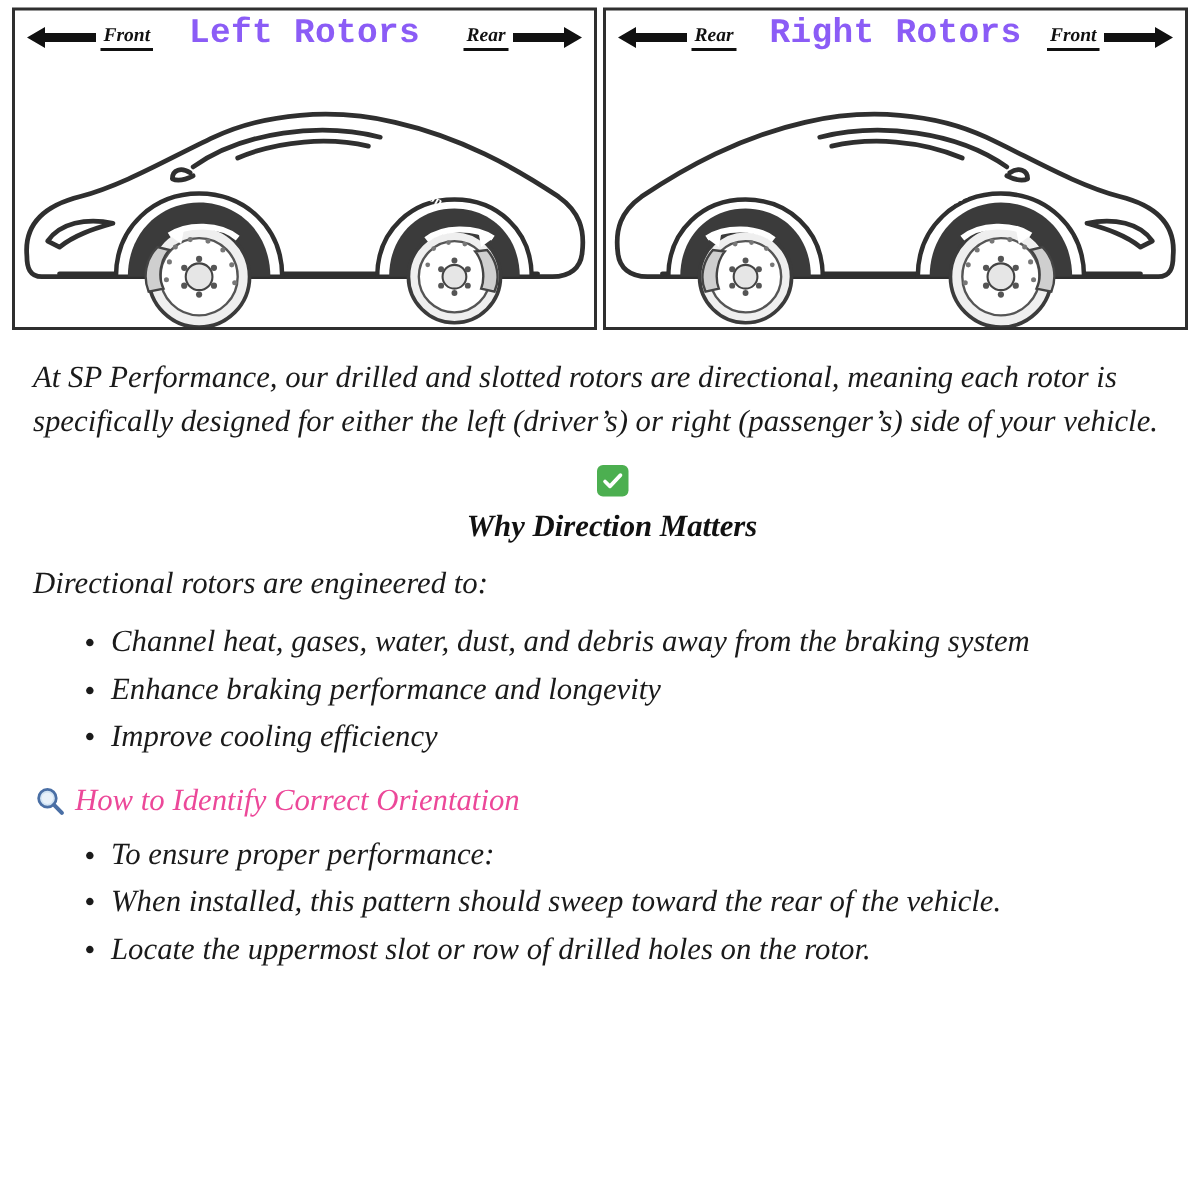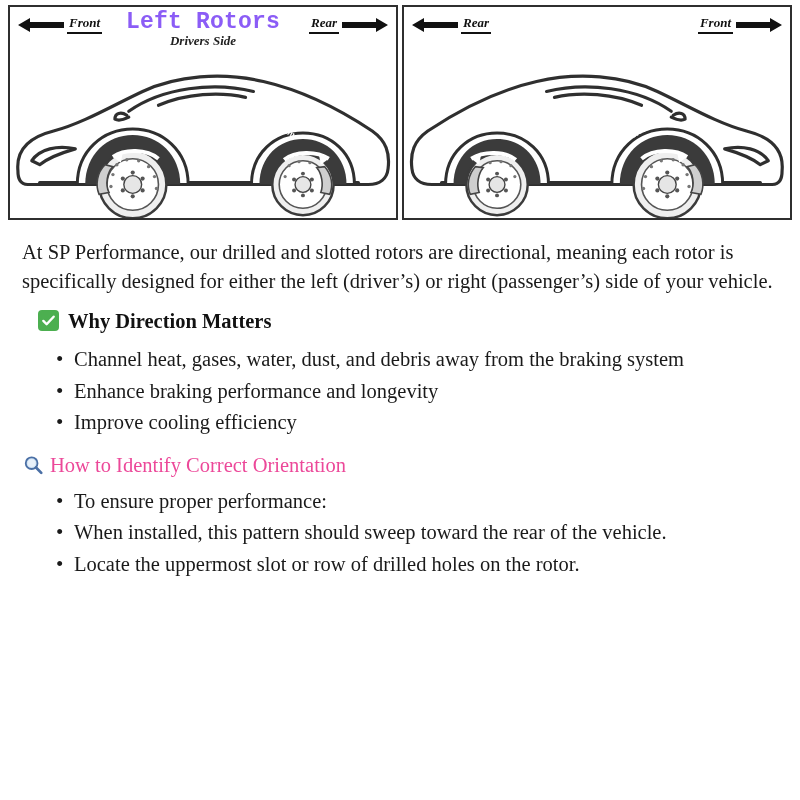--- a/index.html
+++ b/index.html
@@ -90,32 +90,34 @@
     font-size: 8.5px;
     font-weight: bold;
     color: #ffffff;
     letter-spacing: .3px;
   }
 
   
   .content {
     padding: 10px 6px 0 22px;
     box-sizing: border-box;
+    font-style: italic;
   }
   .para {
     font-size: 20.5px;
     line-height: 1.42;
     margin: 8px 0 10px 0;
     color: #1a1a1a;
   }
   .heading {
     display: flex;
-    align-items: flex-start;
+    align-items: center;
     gap: 9px;
-    margin: 14px 0 12px 16px;
+    margin: 14px 0 12px 0;
+    flex-direction: column;
   }
   .heading .htext {
     font-size: 20.5px;
     font-weight: bold;
     color: #111;
   }
   .check-badge {
     width: 21px;
     height: 21px;
     border-radius: 4px;
@@ -176,21 +178,20 @@
         </svg>
         <span class="lbl">Front</span>
       </div>
       <div class="arrow-tag right">
         <span class="lbl">Rear</span>
         <svg class="arrow-glyph" viewBox="0 0 46 14">
           <polygon points="46,7 34,0 34,4 0,4 0,10 34,10 34,14" fill="#111"></polygon>
         </svg>
       </div>
       <div class="panel-title">Left Rotors</div>
-      <div class="panel-sub">Drivers Side</div>
 
       <div class="car-wrap">
         <svg class="car-svg" viewBox="0 0 390 165" preserveAspectRatio="xMidYMid meet">
 
           <g fill="none" stroke="#2f2f2f" stroke-width="3.2" stroke-linecap="round" stroke-linejoin="round">
             <path d="M8,118 C6,96 20,84 44,78 C74,70 104,52 134,38 C168,22 214,18 256,28 C300,38 336,58 366,78 C380,88 384,100 382,116 C381,126 374,132 362,132 L18,132 C10,132 8,126 8,118 Z"></path>
 
             <path d="M22,108 C30,96 48,92 66,96 C52,100 40,104 30,112 Z"></path>
 
             <path d="M120,58 C154,34 206,28 246,38"></path>
@@ -276,20 +277,21 @@
           <polygon points="0,7 12,0 12,4 46,4 46,10 12,10 12,14" fill="#111"></polygon>
         </svg>
         <span class="lbl">Rear</span>
       </div>
       <div class="arrow-tag right">
         <span class="lbl">Front</span>
         <svg class="arrow-glyph" viewBox="0 0 46 14">
           <polygon points="46,7 34,0 34,4 0,4 0,10 34,10 34,14" fill="#111"></polygon>
         </svg>
       </div>
+      <div class="panel-title">Right Rotors</div>
 
       <div class="car-wrap">
         <svg class="car-svg" viewBox="0 0 390 165" preserveAspectRatio="xMidYMid meet">
           <g transform="translate(390,0) scale(-1,1)">
             <g fill="none" stroke="#2f2f2f" stroke-width="3.2" stroke-linecap="round" stroke-linejoin="round">
               <path d="M8,118 C6,96 20,84 44,78 C74,70 104,52 134,38 C168,22 214,18 256,28 C300,38 336,58 366,78 C380,88 384,100 382,116 C381,126 374,132 362,132 L18,132 C10,132 8,126 8,118 Z"></path>
               <path d="M22,108 C30,96 48,92 66,96 C52,100 40,104 30,112 Z"></path>
               <path d="M120,58 C154,34 206,28 246,38"></path>
               <path d="M150,52 C178,40 212,38 238,44"></path>
               <path d="M118,62 C112,58 106,60 106,66 C110,68 116,66 120,64"></path>
@@ -365,20 +367,21 @@
 
     <div class="heading">
       <span class="check-badge">
         <svg width="15" height="15" viewBox="0 0 16 16" aria-hidden="true">
           <path d="M2.5,8.5 L6,12 L13.5,4" fill="none" stroke="#ffffff" stroke-width="2.6" stroke-linecap="round" stroke-linejoin="round"></path>
         </svg>
       </span>
       <span class="htext">Why Direction Matters</span>
     </div>
 
+    <p class="para">Directional rotors are engineered to:</p>
 
     <ul class="bullets">
       <li>Channel heat, gases, water, dust, and debris away from the braking system</li>
       <li>Enhance braking performance and longevity</li>
       <li>Improve cooling efficiency</li>
     </ul>
 
     <div class="subheading">
       <svg class="mag" viewBox="0 0 24 24">
         <circle cx="10.5" cy="10" r="6.4" fill="#cfe2f3" stroke="#4a6fa5" stroke-width="2"></circle>

